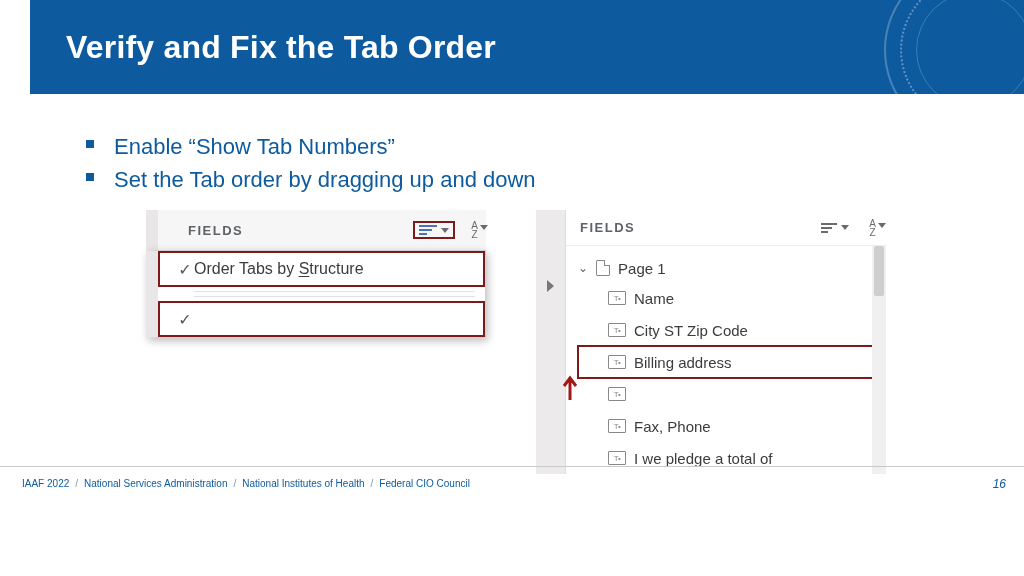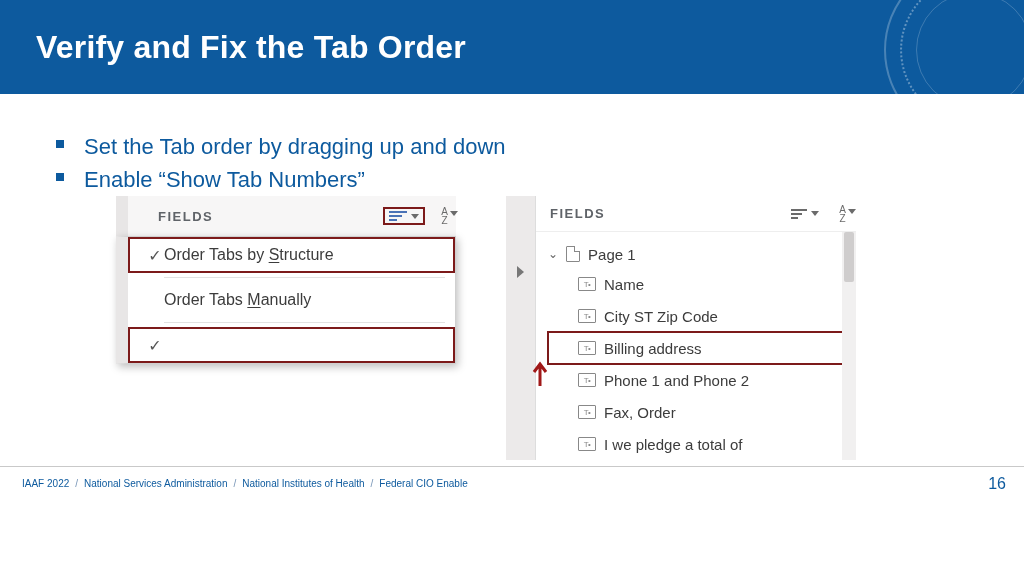--- a/index.html
+++ b/index.html
@@ -1,32 +1,32 @@
 <!DOCTYPE html>
 <html><head>
 <meta charset="utf-8">
 <style>
   * { box-sizing: border-box; margin: 0; padding: 0; }
   html, body { width: 1024px; height: 576px; font-family: "Segoe UI", Arial, sans-serif; background: #fff; overflow: hidden; }
-  .slide { width: 1024px; height: 500px; position: relative; }
+  .slide { width: 1024px; height: 500px; position: relative; padding-left: 30px; }
 
   
   .header { background: #0d5a9e; height: 94px; position: relative; display: flex; align-items: center; padding-left: 36px; overflow: hidden; }
   .header h1 { color: #fff; font-size: 32px; font-weight: 700; letter-spacing: .2px; }
   .seal { position: absolute; right: -40px; top: -40px; width: 180px; height: 180px; border-radius: 50%; border: 2px solid rgba(255,255,255,.25); }
   .seal::before { content:""; position:absolute; inset:14px; border-radius:50%; border:2px dotted rgba(255,255,255,.35); }
   .seal::after { content:""; position:absolute; inset:30px; border-radius:50%; border:1px solid rgba(255,255,255,.2); }
 
   
   .body { padding: 36px 44px 0 56px; }
   .bullets { list-style: none; }
   .bullets li { position: relative; padding-left: 28px; color: #0d5a9e; font-size: 22px; line-height: 1.5; }
   .bullets li::before { content:""; position:absolute; left:0; top:10px; width:8px; height:8px; background:#0d5a9e; }
 
-  .panels { display:flex; gap: 50px; padding-left: 60px; }
+  .panels { display:flex; gap: 50px; margin-top: 14px; padding-left: 60px; }
 
   
   .panelA { width: 340px; position: relative; }
   .fieldsBarA { display:flex; align-items:center; height:40px; background:#f7f6f6; border-left: 12px solid #e8e6e6; padding: 0 8px 0 30px; gap:10px; }
   .fieldsLabel { color:#5f6368; font-size:13px; font-weight:700; letter-spacing:1.5px; }
   .spacer { flex:1; }
   .sortBtn { display:flex; align-items:center; gap:4px; border:2px solid #7c1a1a; padding:2px 4px; }
   .azBtn { display:flex; flex-direction:column; align-items:center; color:#6b6b6b; font-size:10px; line-height:9px; margin-left:6px; position:relative; }
   .azBtn .caret { position:absolute; right:-10px; top:4px; }
   .caret { width:0; height:0; border-left:4px solid transparent; border-right:4px solid transparent; border-top:5px solid #6b6b6b; display:inline-block; }
@@ -61,35 +61,35 @@
   .upArrow { position:absolute; left:-6px; top:128px; }
   .upArrow svg path { fill:none; stroke:#a01818; stroke-width:3; }
   .scrollbar { position:absolute; right:0; top:36px; bottom:0; width:14px; background:#f1f0f0; }
   .scrollbar .thumb { position:absolute; top:0; height:50px; left:2px; right:2px; background:#cfcdcd; border-radius:2px; }
   .scrollbar .arrUp { position:absolute; top:2px; left:3px; width:0;height:0;border-left:4px solid transparent;border-right:4px solid transparent;border-bottom:5px solid #888; }
 
   
   .footer { position:absolute; left:0; right:0; bottom:0; height:34px; border-top:1px solid #c9c9c9; display:flex; align-items:center; padding: 0 18px 0 22px; }
   .crumbs { color:#0d5a9e; font-size:10px; display:flex; gap:6px; align-items:flex-end; }
   .crumbs .sepc { color:#7a97b8; }
-  .pageNum { margin-left:auto; color:#0d5a9e; font-size:16px; }
+  .pageNum { margin-left:auto; color:#0d5a9e; font-size:12px;font-style:italic; }
 </style>
 </head>
 <body>
 
 <div class="slide">
   <div class="header">
     <h1>Verify and Fix the Tab Order</h1>
     <div class="seal"></div>
   </div>
 
   <div class="body">
     <ul class="bullets">
+      <li>Enable “Show Tab Numbers”</li>
       <li>Set the Tab order by dragging up and down</li>
-      <li>Enable “Show Tab Numbers”</li>
     </ul>
 
     <div class="panels">
 
       <div class="panelA">
         <div class="fieldsBarA">
           <span class="fieldsLabel">FIELDS</span>
           <span class="spacer"></span>
           <span class="sortBtn">
             <span class="sortLines">
@@ -104,24 +104,20 @@
             <span>Z</span>
             <span class="caret"></span>
           </span>
         </div>
         <div class="menu" id="menuA">
             <div class="item hl">
               <span class="check">✓</span>
               <span>Order Tabs by <span class="ul">S</span>tructure</span>
             </div>
             <div class="sep"></div>
-            <div class="item">
-              <span class="check"></span>
-              <span>Order Tabs <span class="ul">M</span>anually</span>
-            </div>
             <div class="sep"></div>
             <div class="item hl">
               <span class="check">✓</span>
             </div>
           </div>
       </div>
 
       <div class="panelB">
         <div class="sidebar">
           <div class="tri"></div>
@@ -158,25 +154,24 @@
                 <div class="fieldRow">
                   <span class="fieldIcon">T•</span>
                   <span>City ST  Zip Code</span>
                 </div>
                 <div class="fieldRow hl">
                   <span class="fieldIcon">T•</span>
                   <span>Billing address</span>
                 </div>
                 <div class="fieldRow">
                   <span class="fieldIcon">T•</span>
-                  <span>Phone 1  and Phone 2</span>
-                </div>
-                <div class="fieldRow">
-                  <span class="fieldIcon">T•</span>
-                  <span>Fax, Order</span>
+                </div>
+                <div class="fieldRow">
+                  <span class="fieldIcon">T•</span>
+                  <span>Fax, Phone</span>
                 </div>
                 <div class="fieldRow">
                   <span class="fieldIcon">T•</span>
                   <span>I we pledge a total of</span>
                 </div>
               </div>
             <div class="upArrow">
               <svg width="20" height="28" viewBox="0 0 20 28">
                   <path d="M10 26 V6 M4 12 L10 4 L16 12"></path>
                 </svg>
@@ -192,17 +187,17 @@
   </div>
 
   <div class="footer">
     <div class="crumbs" id="crumbs">
         <span>IAAF 2022</span>
         <span class="sepc">/</span>
         <span>National Services Administration</span>
         <span class="sepc">/</span>
         <span>National Institutes of Health</span>
         <span class="sepc">/</span>
-        <span>Federal CIO Enable</span>
+        <span>Federal CIO Council</span>
       </div>
     <div class="pageNum">16</div>
   </div>
 </div>
 
 </body></html>

